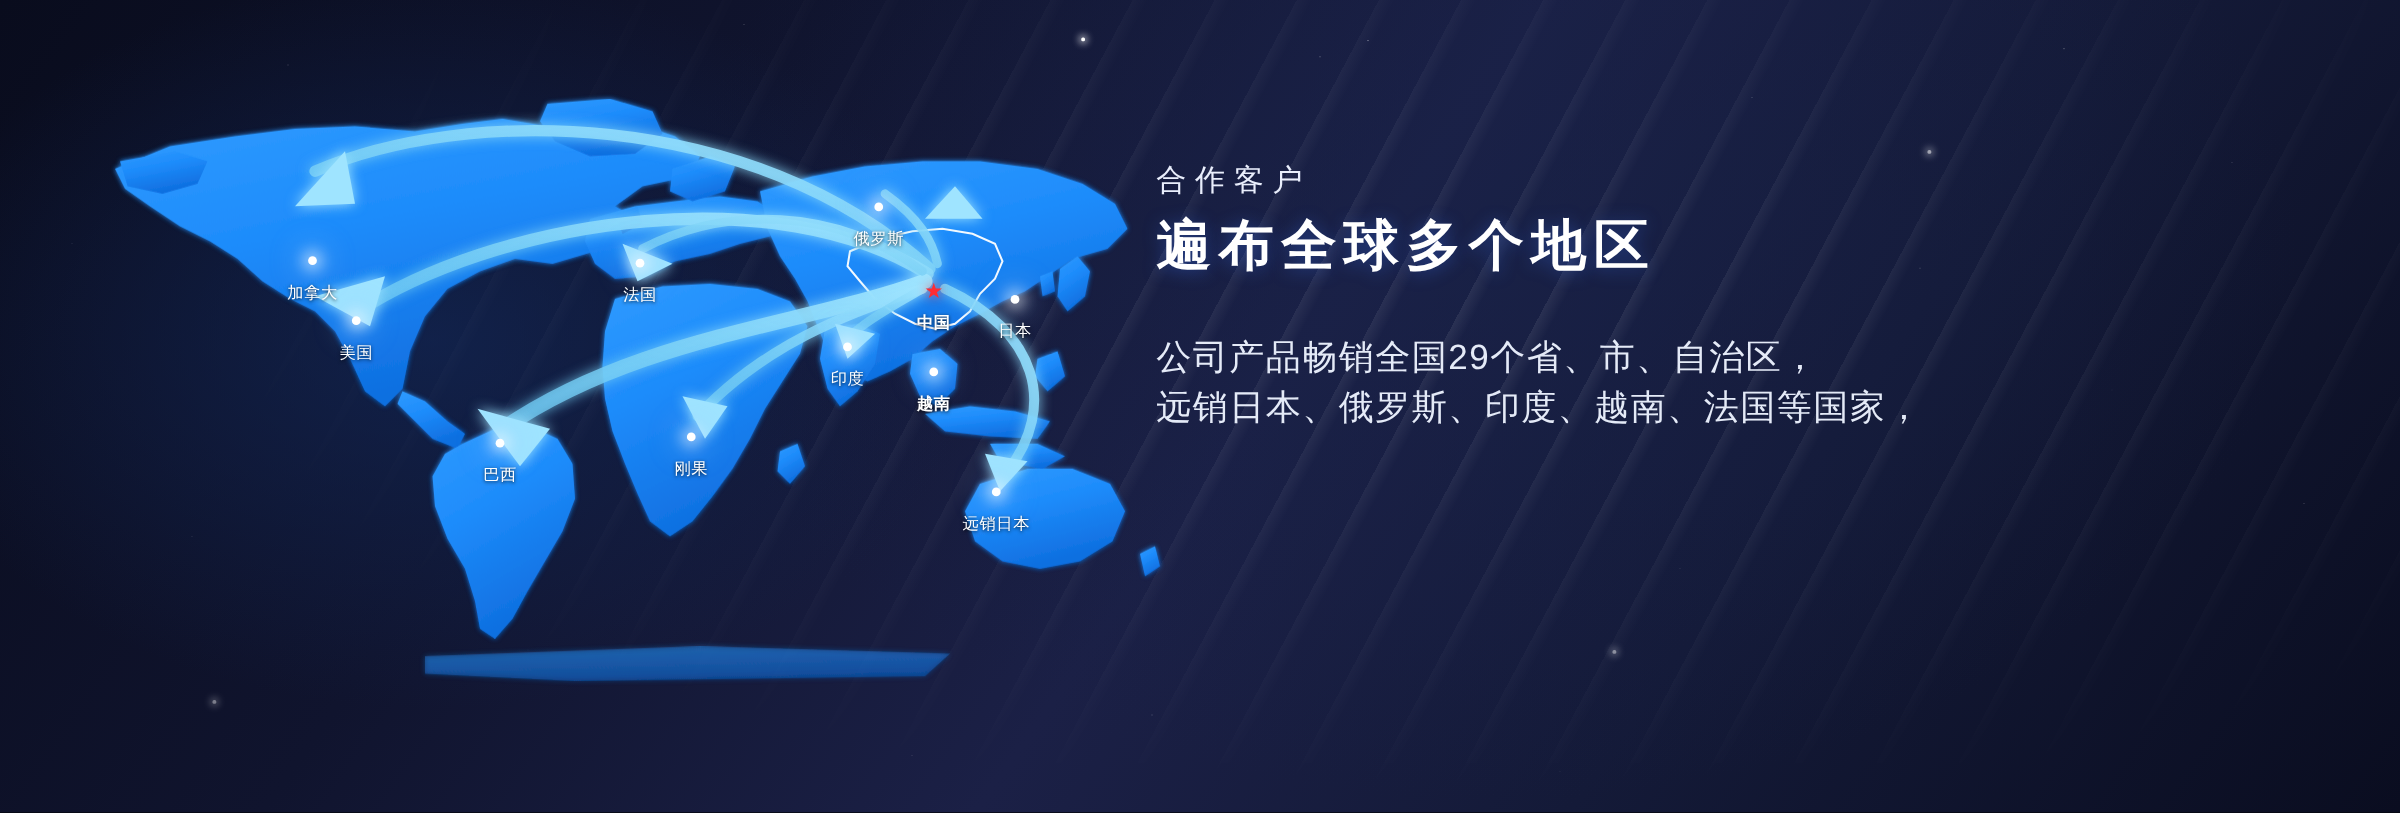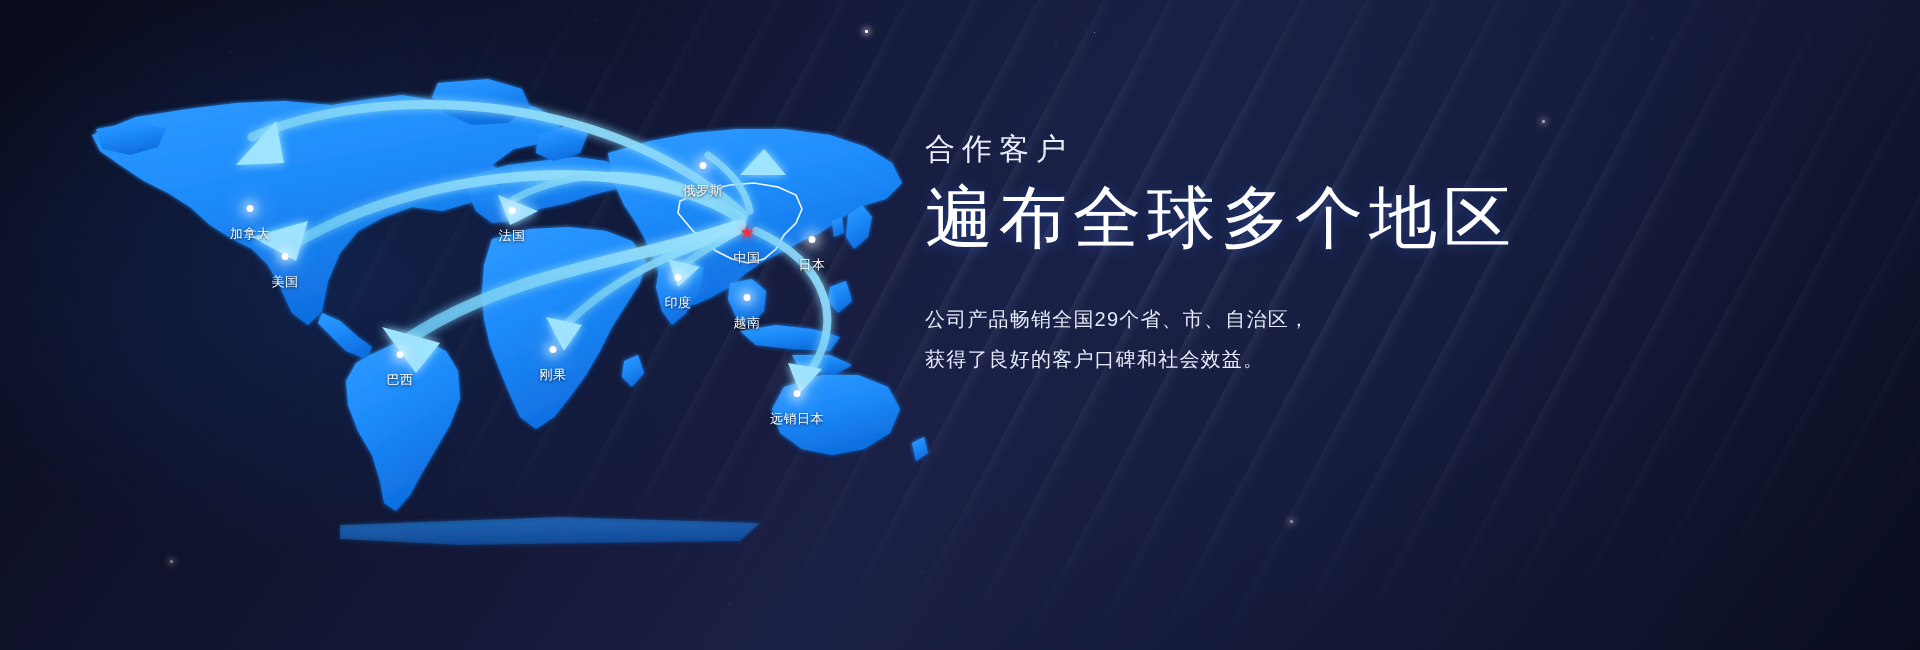--- a/index.html
+++ b/index.html
@@ -104,48 +104,48 @@
   }
   .marker.red .star {
     position: absolute;
     left: 50%; top: -2px;
     transform: translateX(-50%);
     color: #ff2b32;
     font-size: 17px;
     line-height: 12px;
     text-shadow: 0 0 9px rgba(255,60,60,.9);
   }
-  .marker.bold .lbl { font-weight: normal; }
+  .marker.bold .lbl { font-weight: bold; }
 
   
   #panel {
     position: absolute;
     left: 925px;
     top: 132px;
     width: 900px;
   }
   #eyebrow {
-    font-size: 30px;
+    font-size: 24px;
     color: #e9eefc;
     letter-spacing: 7px;
     font-weight: normal;
     margin: 0 0 14px 0;
     line-height: 1.1;
   }
   #headline {
-    font-size: 68px;
-    font-weight: normal;
+    font-size: 44px;
+    font-weight: bold;
     color: #ffffff;
     letter-spacing: 6px;
     margin: 0 0 44px 0;
     line-height: 1.12;
     text-shadow: 0 2px 14px rgba(60,120,255,.35);
   }
   .para-line {
-    font-size: 20px;
+    font-size: 28px;
     color: #e4eaf7;
     letter-spacing: 1.2px;
     line-height: 40px;
     white-space: nowrap;
   }
 </style>
 </head>
 <body>
 
 <div id="stage">
@@ -326,17 +326,17 @@
           <span class="lbl">远销日本</span>
         </div>
       </div>
   </div>
 
   <div id="panel">
     <div id="eyebrow">合作客户</div>
     <div id="headline">遍布全球多个地区</div>
     <div id="paragraph">
       <div class="para-line">公司产品畅销全国29个省、市、自治区，</div>
-      <div class="para-line">获得了良好的客户口碑和社会效益。</div>
+      <div class="para-line">远销日本、俄罗斯、印度、越南、法国等国家，</div>
     </div>
   </div>
 
 </div>
 
 </body></html>

